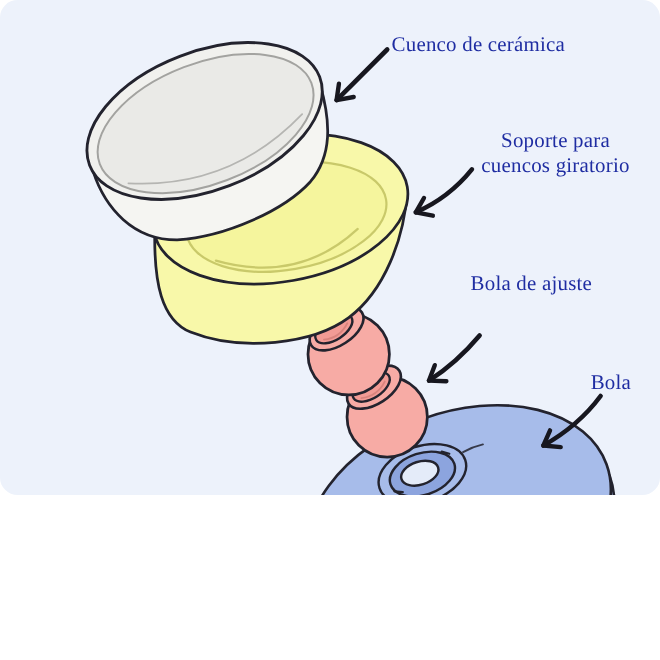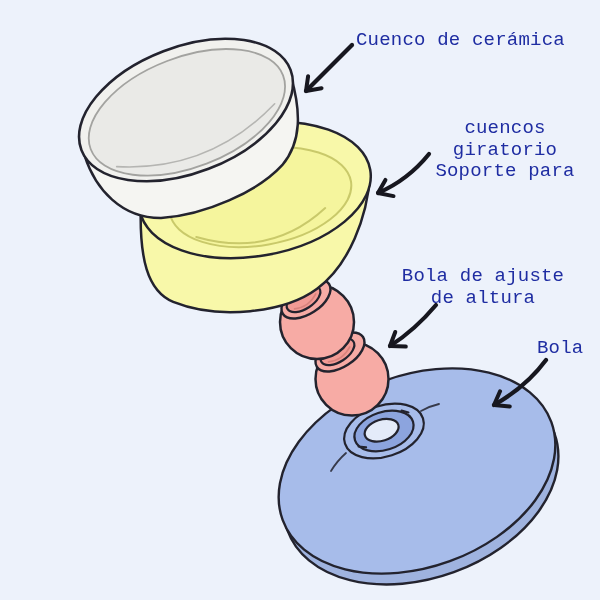--- a/index.html
+++ b/index.html
@@ -1,22 +1,23 @@
 <!DOCTYPE html>
 <html><head>
 <meta charset="utf-8">
 <style>
   html, body { margin: 0; padding: 0; }
   .stage {
     position: relative;
     width: 600px;
-    height: 600px;
+    height: 450px;
     background: #EDF2FB;
     overflow: hidden;
-    font-family: Liberation Mono, monospace;
+    font-family: Liberation Serif, serif;
+    border-radius: 16px;
   }
   .illustration {
     position: absolute;
     inset: 0;
   }
   .label {
     position: absolute;
     color: #1F2DA2;
     font-size: 19px;
     letter-spacing: 0.2px;
@@ -87,24 +88,23 @@
 
     <path d="M 352,45 Q 327,70 306,91" fill="none" stroke-width="4.2" stroke-linecap="round" marker-end="url(#ah)" stroke="#17171F"></path>
     <path d="M 429,154 Q 408,180 378,193" fill="none" stroke-width="4.2" stroke-linecap="round" marker-end="url(#ah)" stroke="#17171F"></path>
     <path d="M 436,305 Q 415,330 390,346" fill="none" stroke-width="4.2" stroke-linecap="round" marker-end="url(#ah)" stroke="#17171F"></path>
     <path d="M 546,360 Q 526,387 494,405" fill="none" stroke-width="4.2" stroke-linecap="round" marker-end="url(#ah)" stroke="#17171F"></path>
   </svg>
 
   <div class="label" style="left:356px; top:30px;">Cuenco de cerámica</div>
 
   <div class="label center" style="left:409px; top:118px; width:192px;">
+    <span>Soporte para</span>
     <span>cuencos giratorio</span>
-    <span>Soporte para</span>
   </div>
 
-  <div class="label center" style="left:399px; top:266px; width:168px;">
+  <div class="label center" style="left:399px; top:248px; width:168px;">
     <span>Bola de ajuste</span>
-    <span>de altura</span>
   </div>
 
   <div class="label" style="left:537px; top:338px;">Bola</div>
 
 </div>
 
 </body></html>

